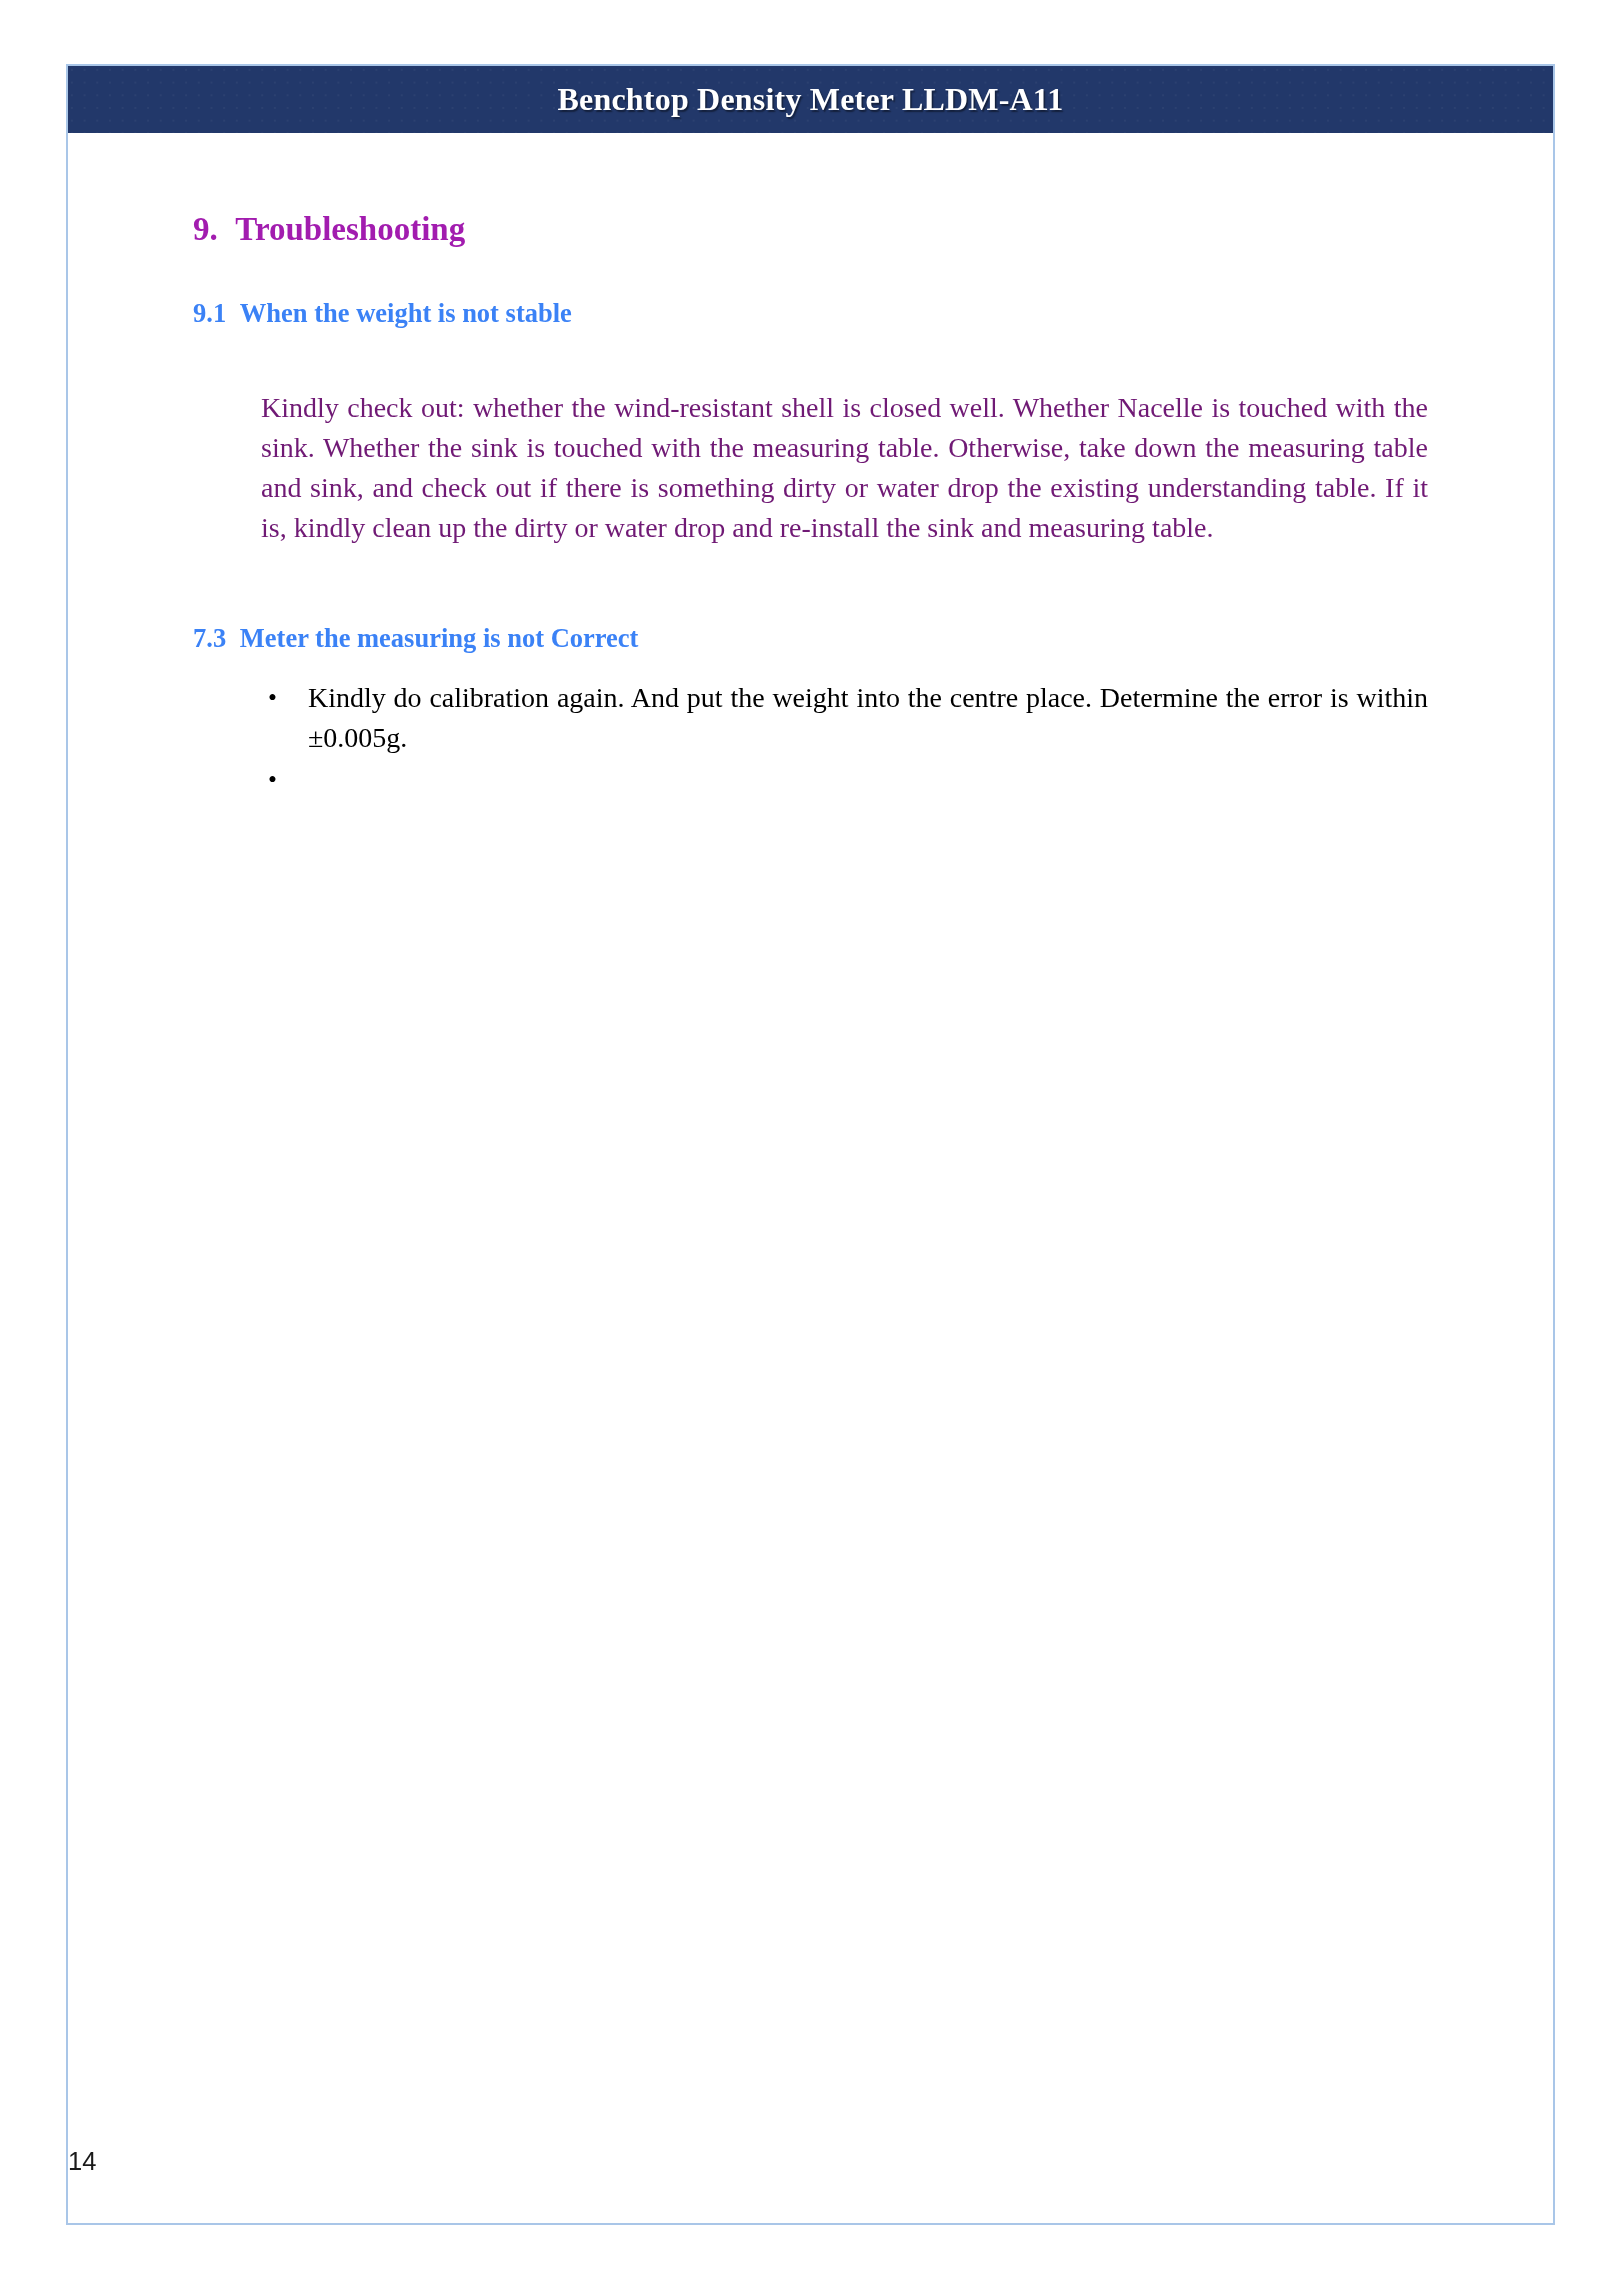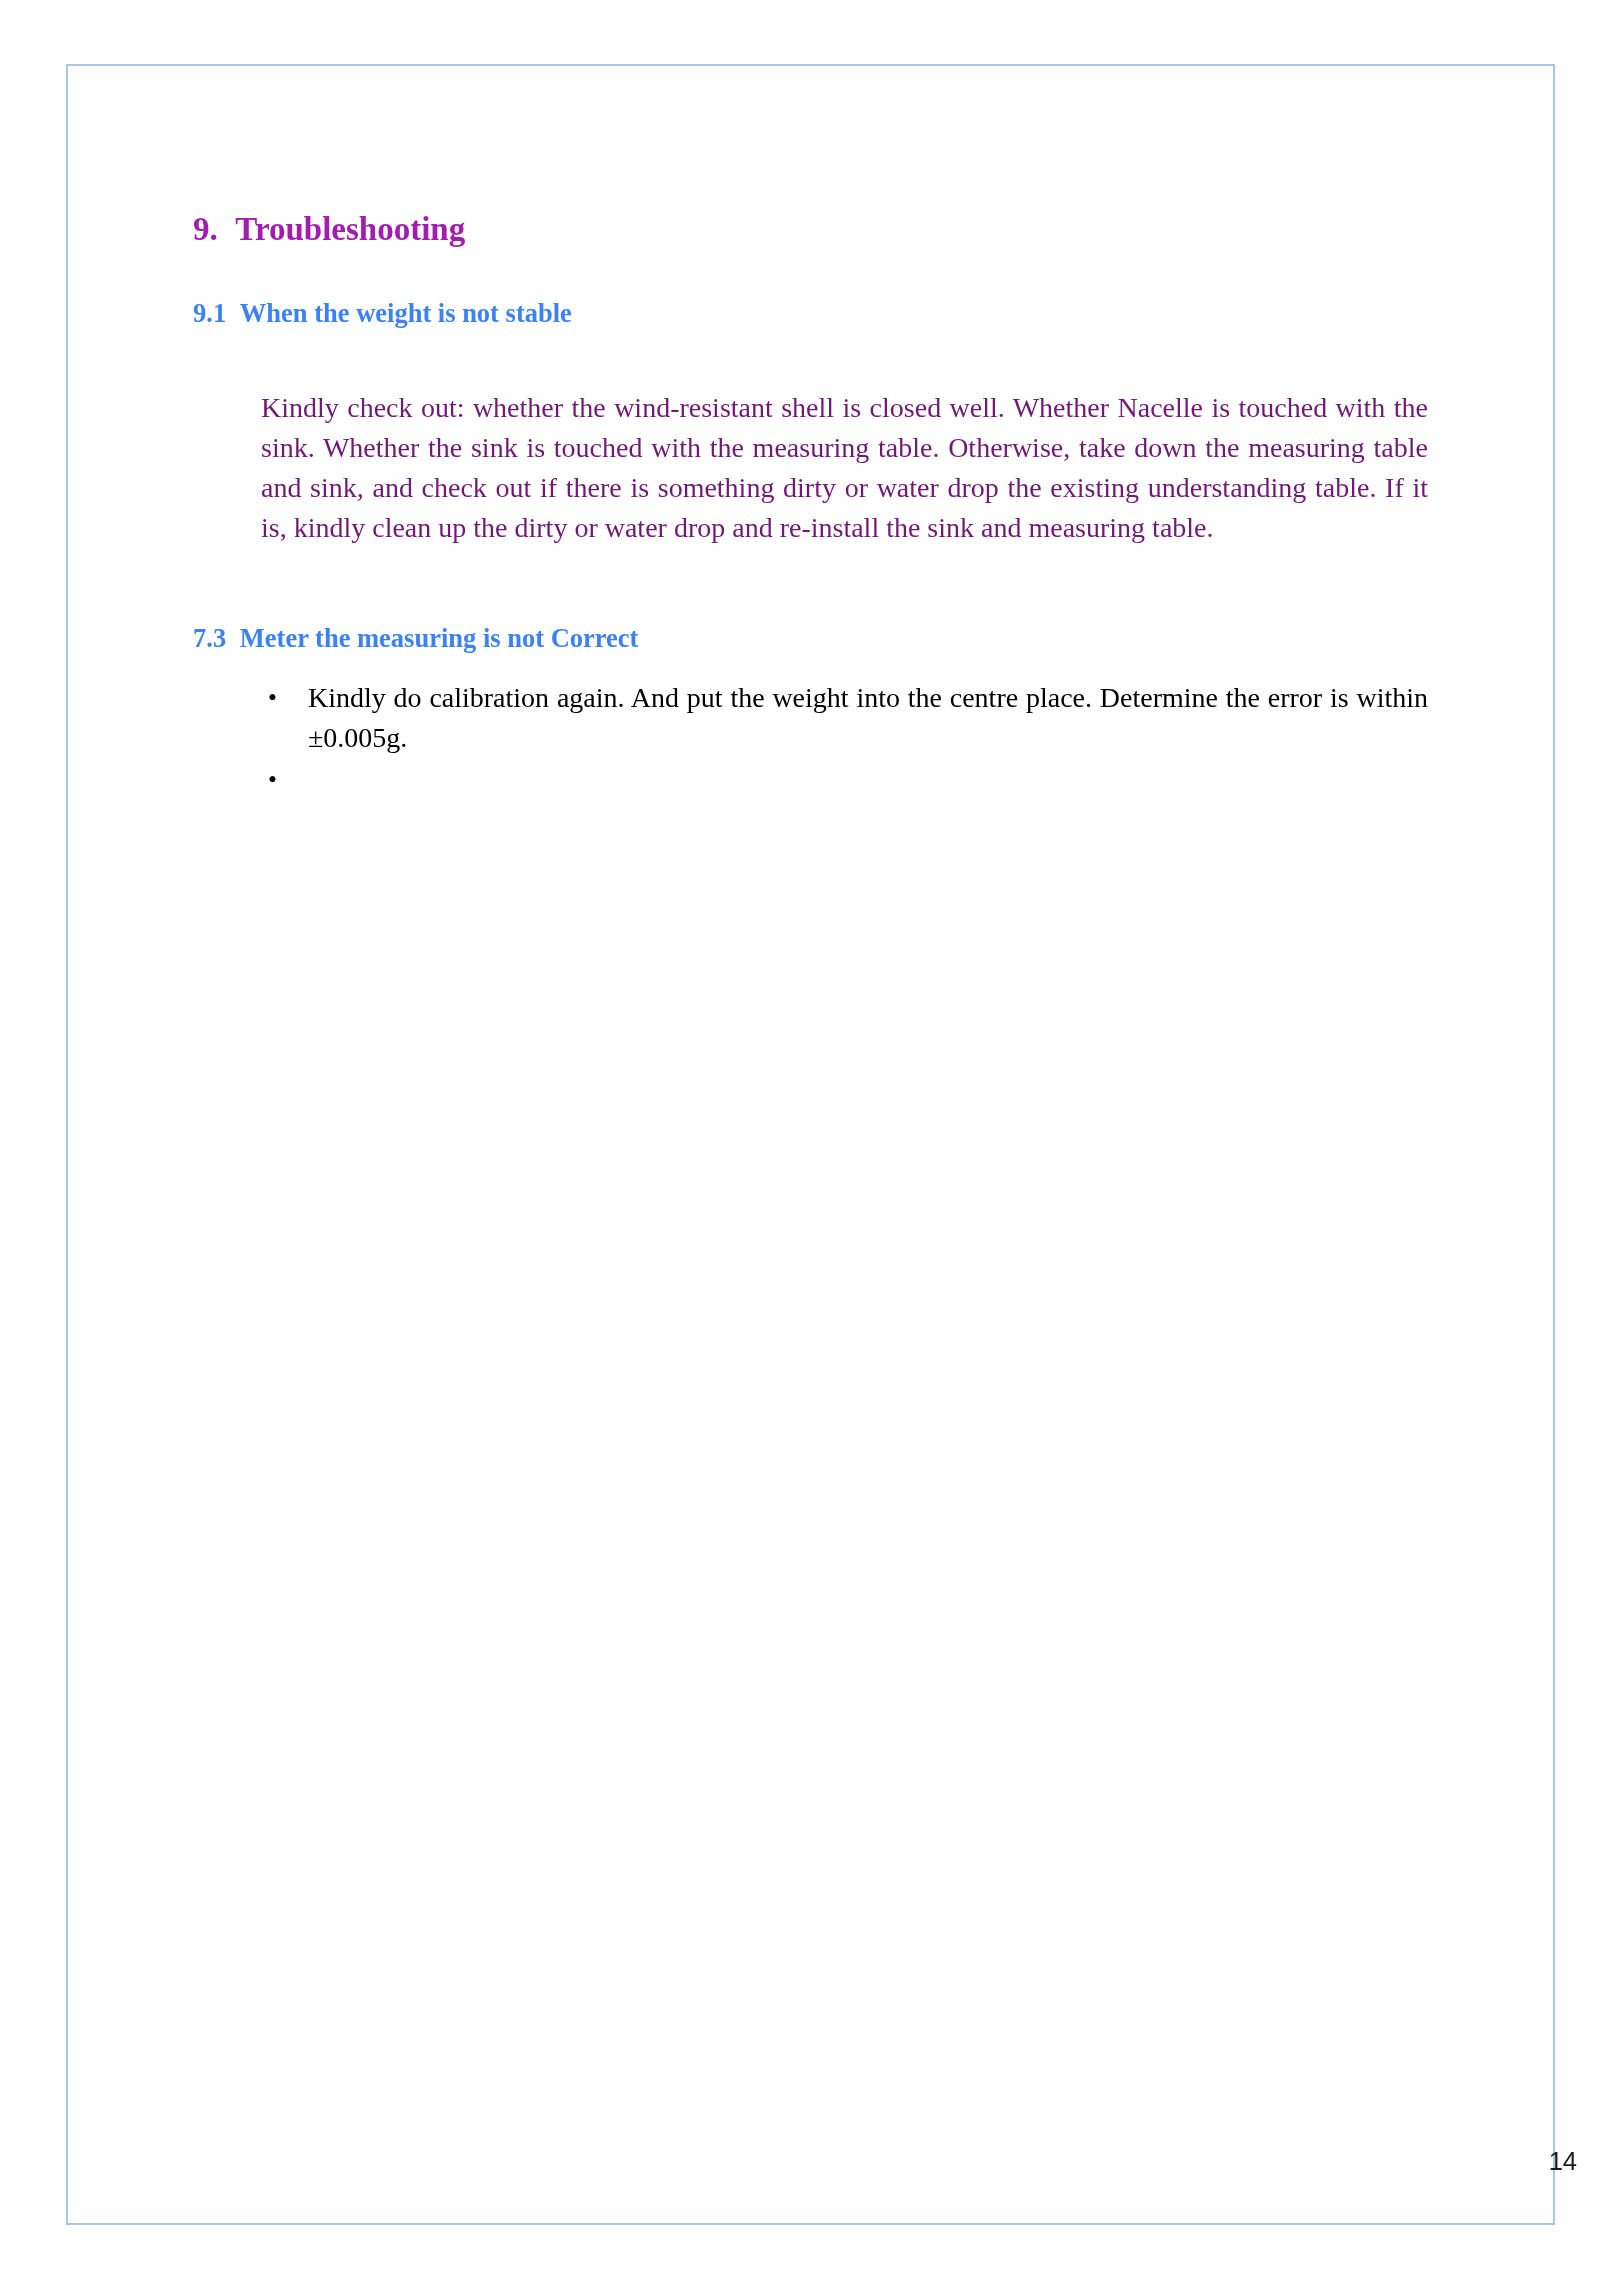--- a/index.html
+++ b/index.html
@@ -129,32 +129,34 @@
     top: 0;
     font-size: 25.5px;
     line-height: 40px;
   }
 
   #page-number {
     position: absolute;
     left: 0;
     width: 100%;
     top: 2014px;
-    text-align: right;
+    text-align: left;
     font-family: "Liberation Sans", "DejaVu Sans", sans-serif;
     font-size: 25.5px;
     color: #1a1a1a;
-    padding-left: 24px;
   }
 </style>
 </head>
 <body>
 
 <div id="page-frame">
 
+  <div id="doc-header">
+    <span class="header-title">Benchtop Density Meter LLDM-A11</span>
+  </div>
 
   <div id="content">
 
     <div class="h1-heading">
       <span class="num">9.</span><span>Troubleshooting</span>
     </div>
 
     <div class="h2-heading" id="h2-9-1">
       <span class="num">9.1</span><span>When the weight is not stable</span>
     </div>

